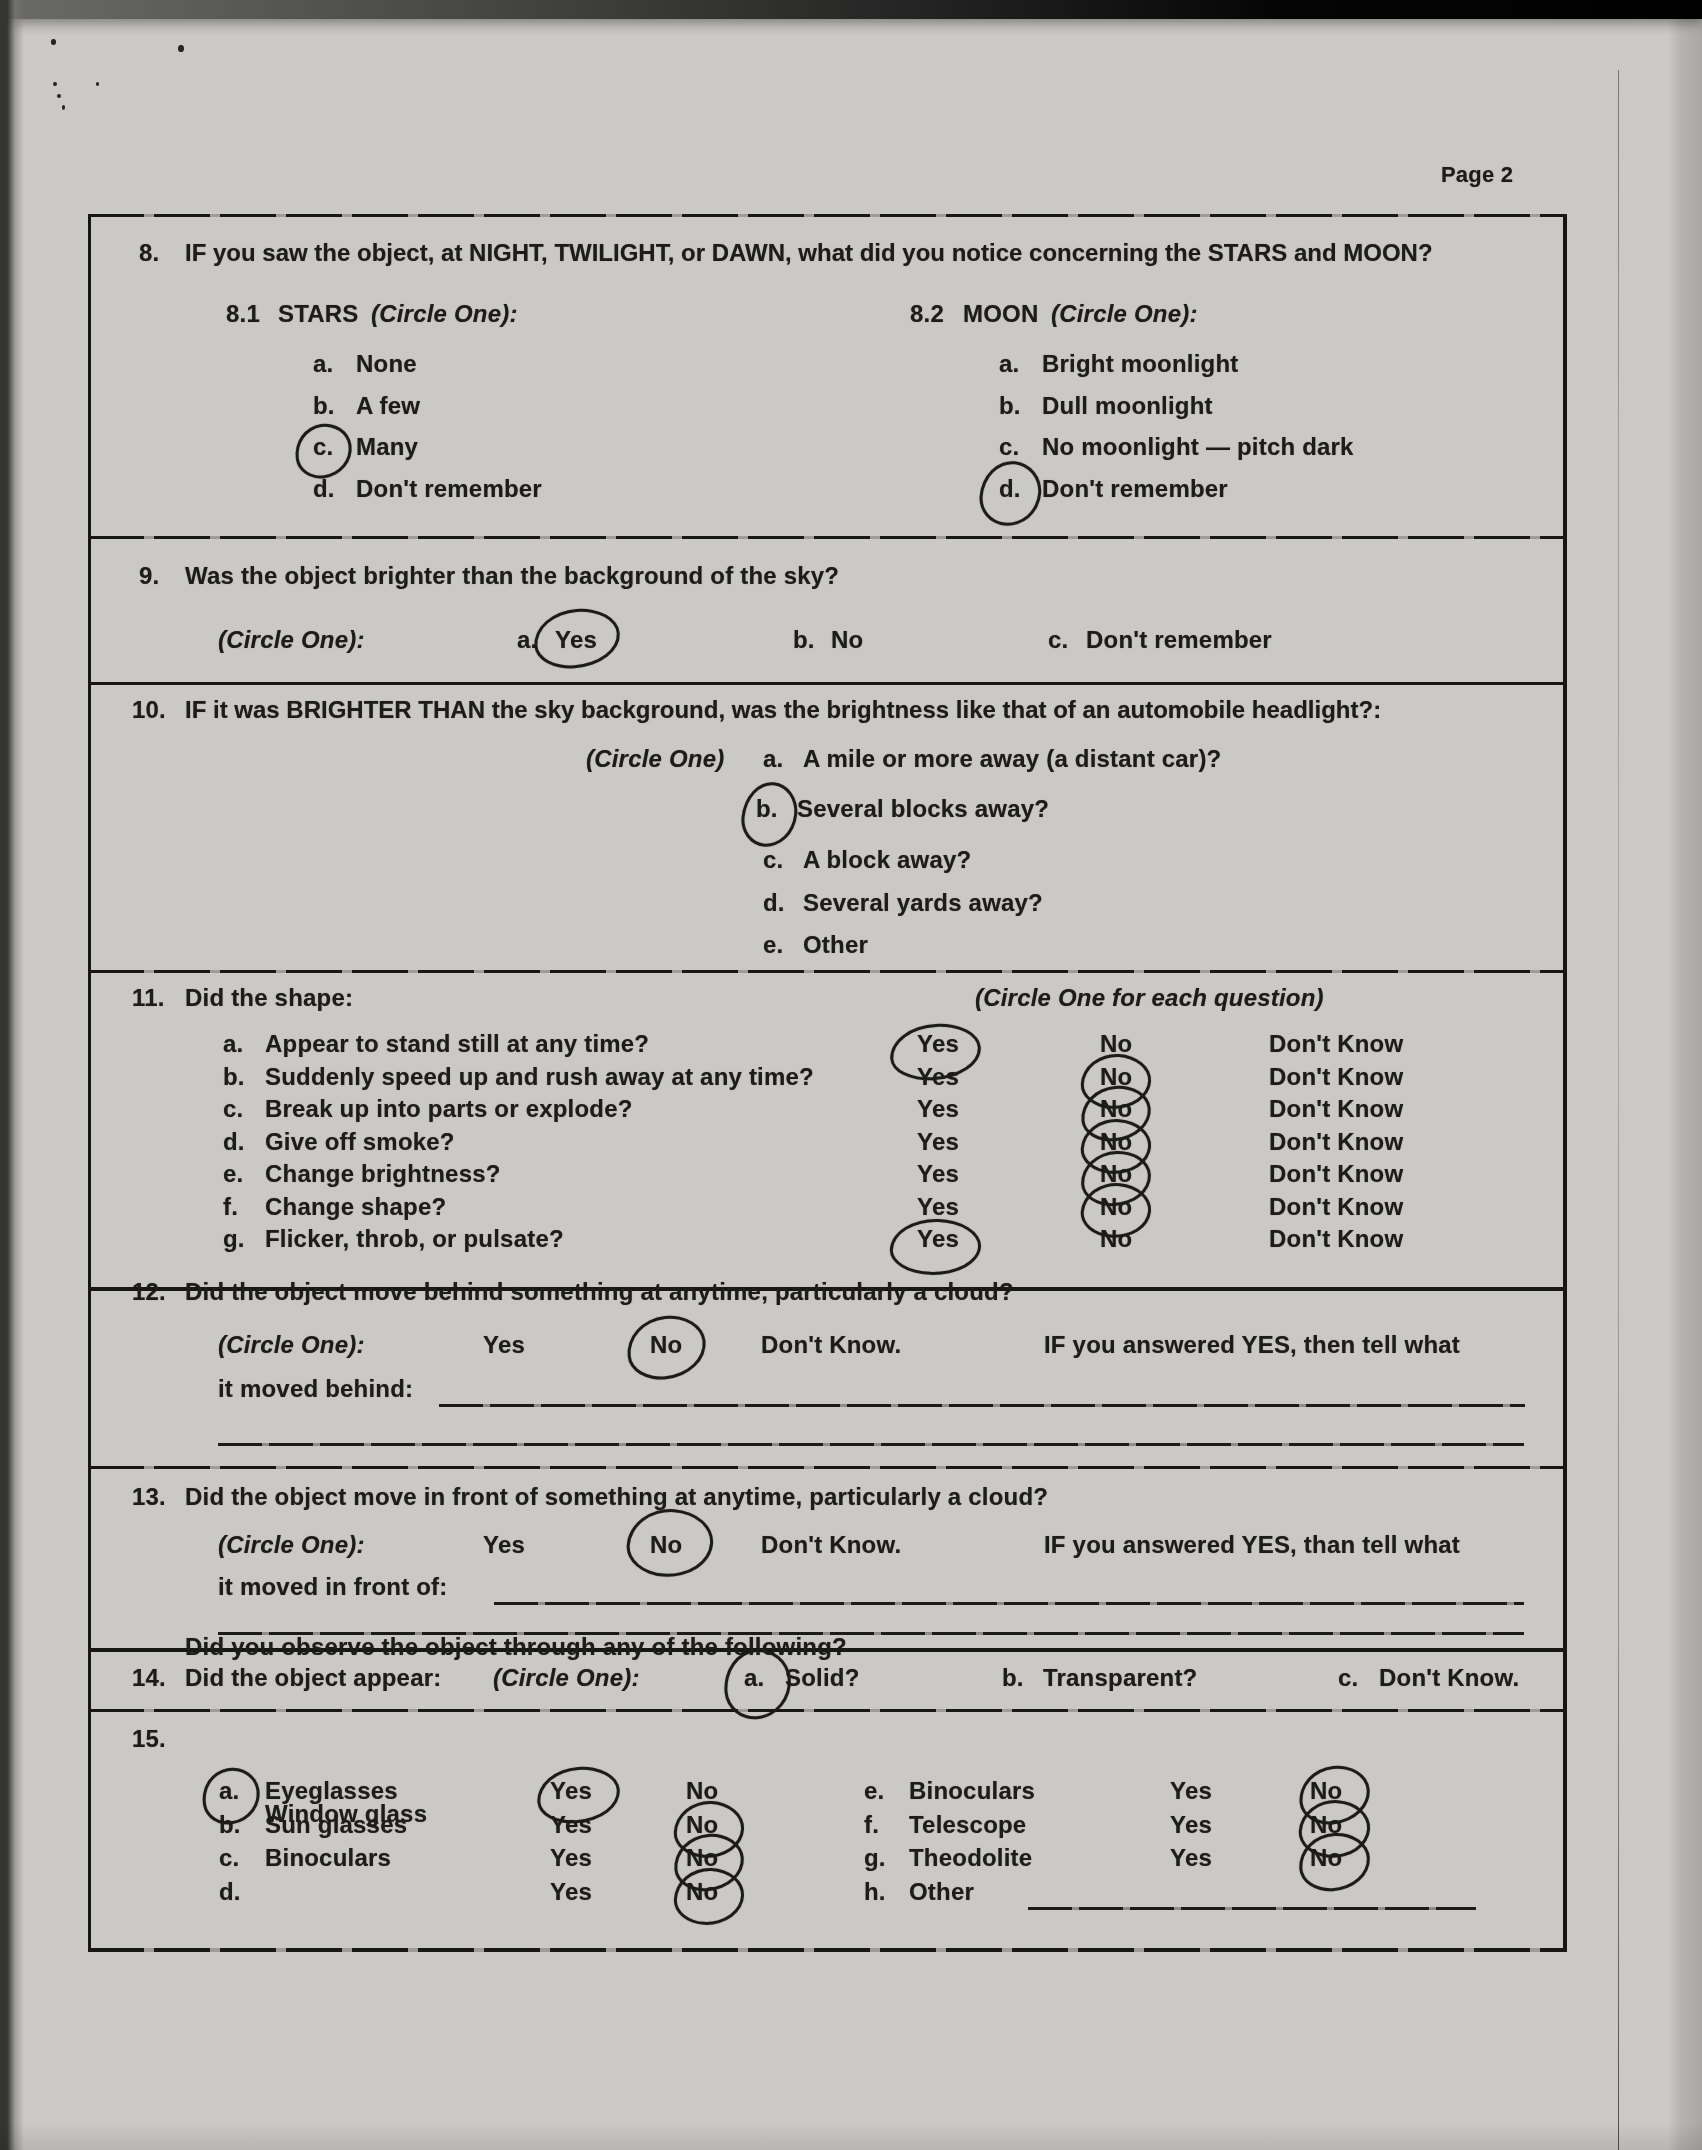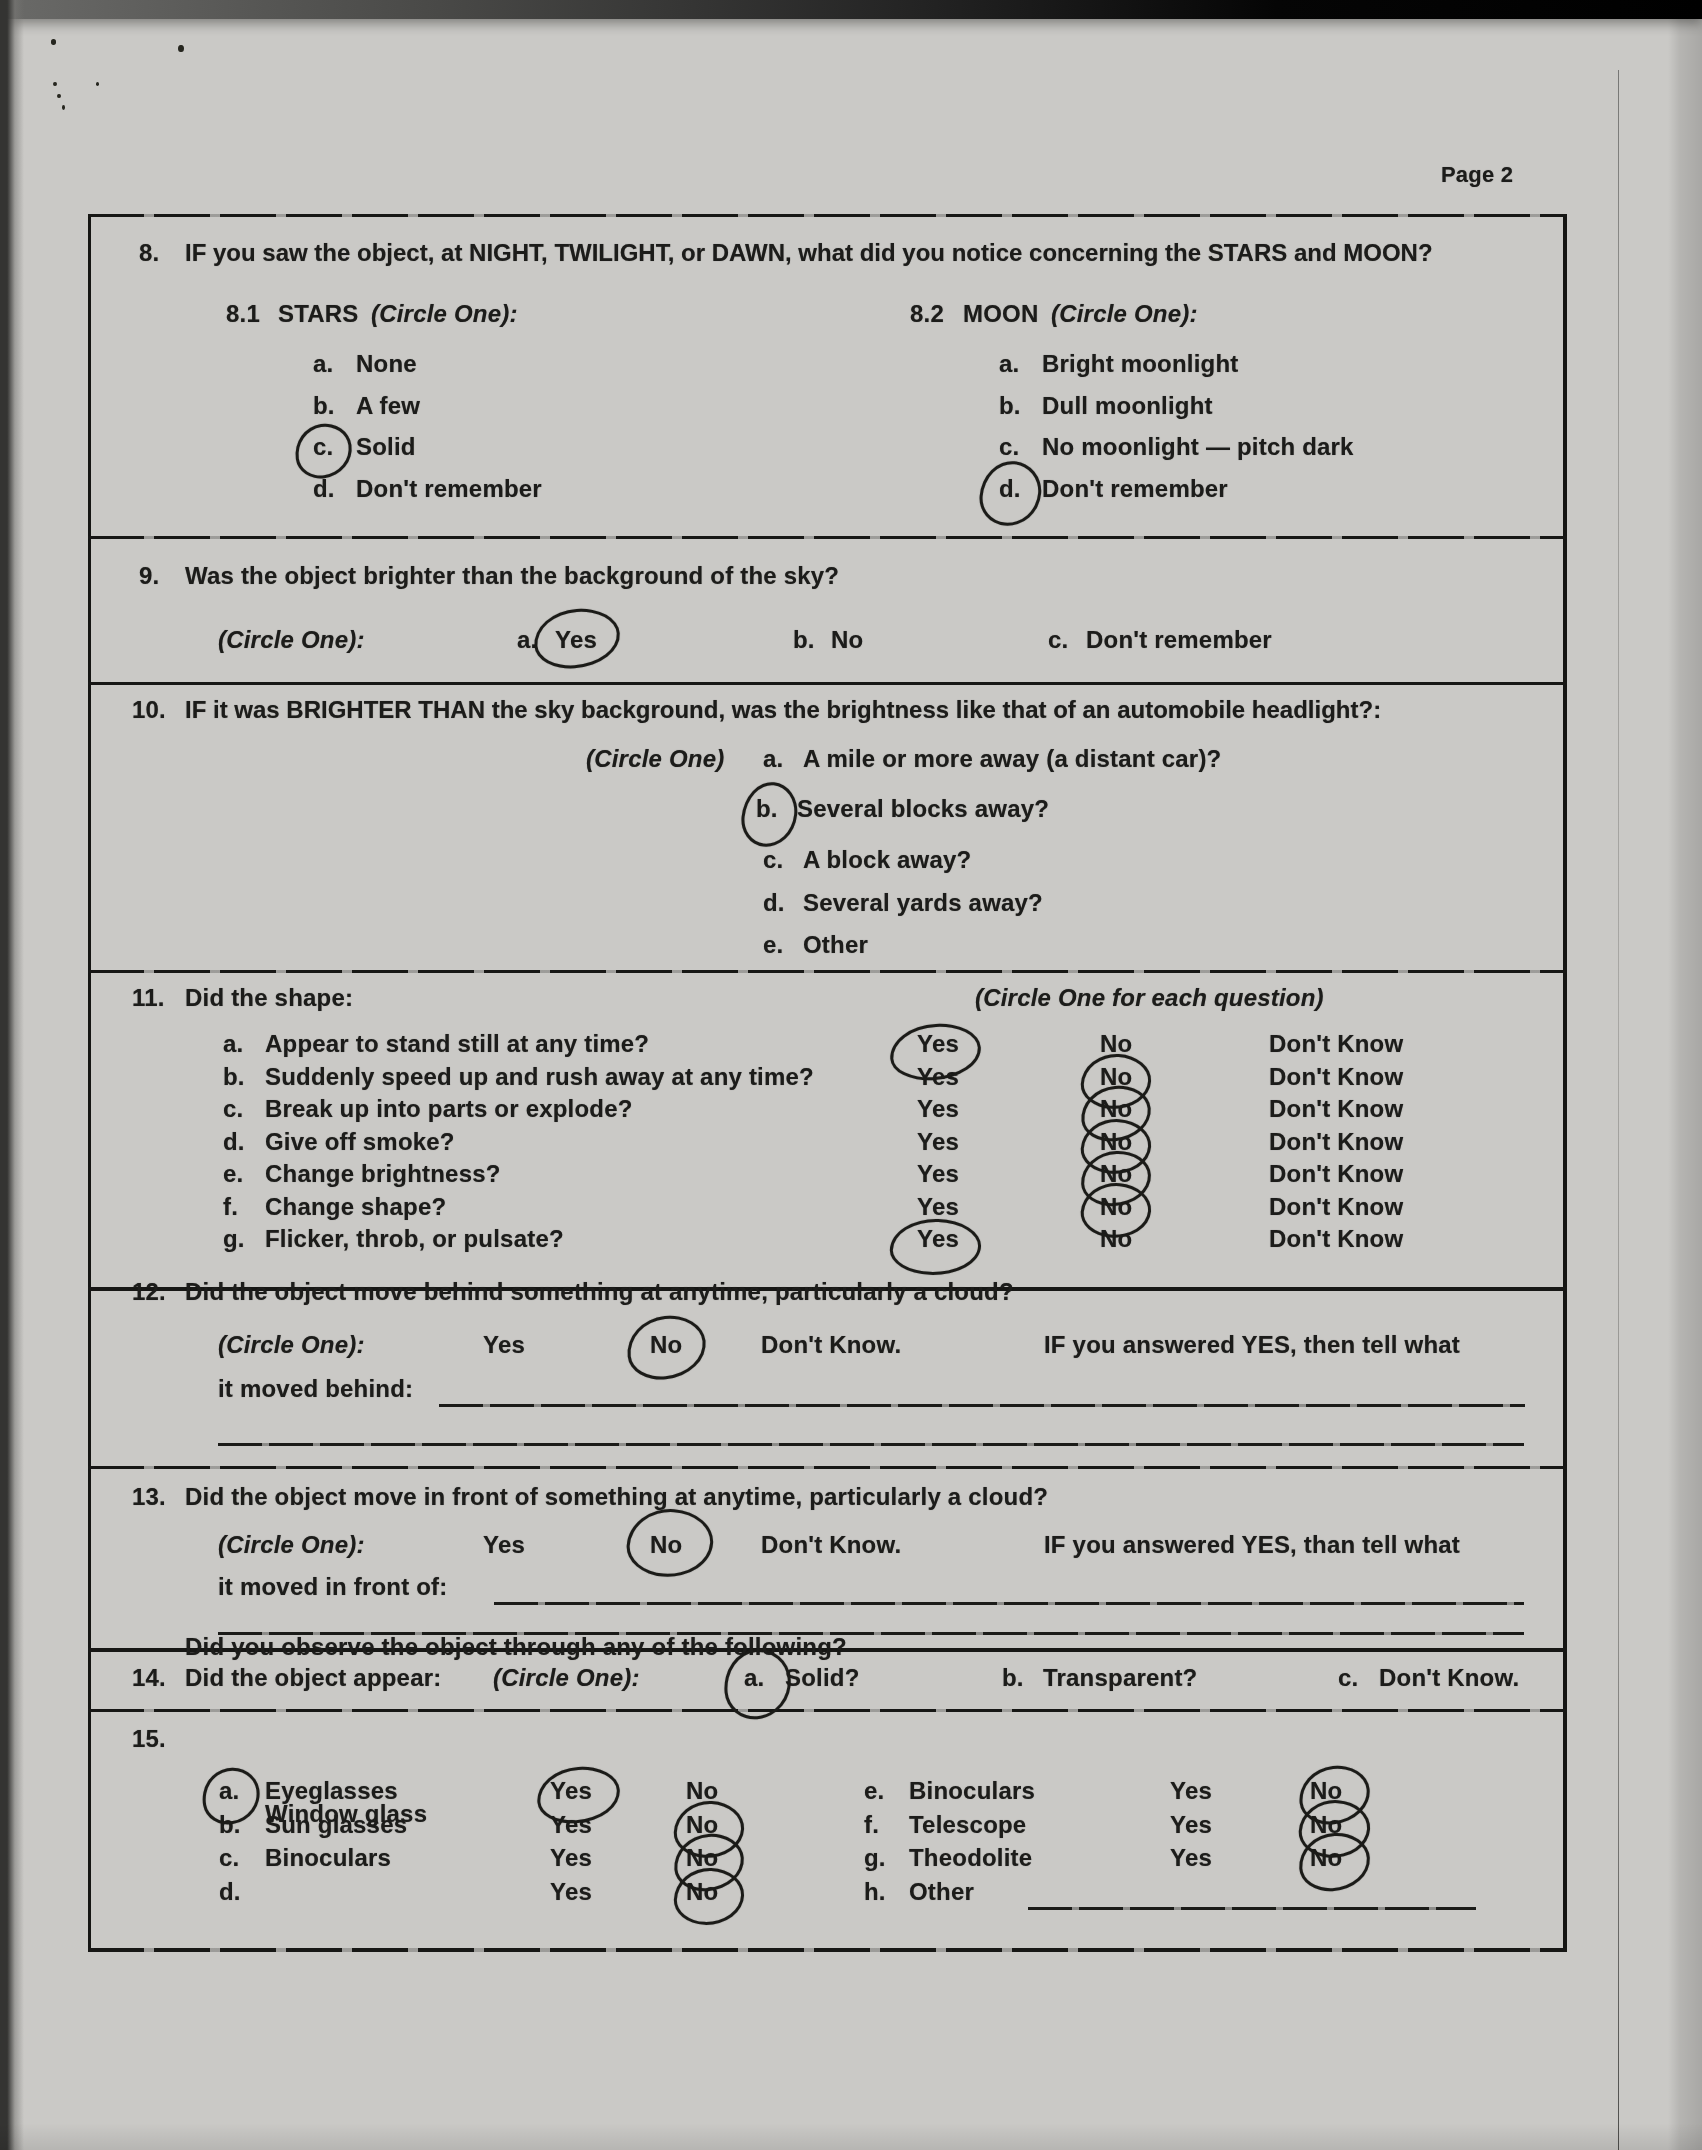--- a/index.html
+++ b/index.html
@@ -77,21 +77,21 @@
 
   <div class="t" style="left:910px;top:301px">8.2</div>
   <div class="t" style="left:963px;top:301px">MOON</div>
   <div class="t it" style="left:1051px;top:301px">(Circle One):</div>
 
   <div class="t" style="left:313px;top:351px">a.</div>
   <div class="t" style="left:356px;top:351px">None</div>
   <div class="t" style="left:313px;top:393px">b.</div>
   <div class="t" style="left:356px;top:393px">A few</div>
   <div class="t" style="left:313px;top:434px">c.</div>
-  <div class="t" style="left:356px;top:434px">Solid</div>
+  <div class="t" style="left:356px;top:434px">Many</div>
   <div class="t" style="left:313px;top:476px">d.</div>
   <div class="t" style="left:356px;top:476px">Don't remember</div>
   <div class="circ" style="left:295px;top:424px;width:51px;height:48px;transform:rotate(-8deg)"></div>
 
   <div class="t" style="left:999px;top:351px">a.</div>
   <div class="t" style="left:1042px;top:351px">Bright moonlight</div>
   <div class="t" style="left:999px;top:393px">b.</div>
   <div class="t" style="left:1042px;top:393px">Dull moonlight</div>
   <div class="t" style="left:999px;top:434px">c.</div>
   <div class="t" style="left:1042px;top:434px">No moonlight — pitch dark</div>

